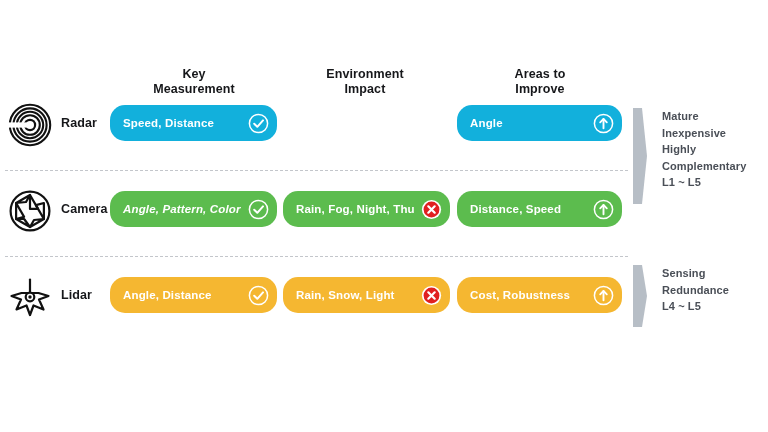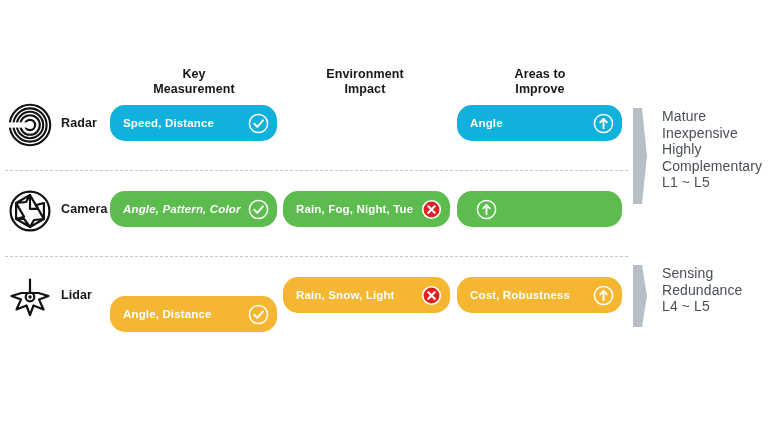--- a/index.html
+++ b/index.html
@@ -74,23 +74,24 @@
   }
   #sep0{top:170px;}
   #sep1{top:256px;}
 
   
   .ann{position:absolute;}
   .ann .bracket{position:absolute;left:0;top:0;}
   .ann .bracket svg{display:block;}
   .ann .lines{
     position:absolute;left:30px;top:0;
-    font-size:14px;line-height:16.5px;color:#4a4f57;
+    font-size:11px;line-height:16.5px;color:#4a4f57;
     white-space:pre-line;
     letter-spacing:.1px;
+    font-weight:bold;
   }
   #ann0{left:632px;top:108px;width:136px;}
   #ann1{left:632px;top:265px;width:136px;}
 </style>
 </head>
 <body>
 
 <div class="canvas">
 
   <div class="col-header" id="hdr0">Key
@@ -161,31 +162,32 @@
       <span class="txt">Angle, Pattern, Color</span>
       <span class="badge">
         <svg viewBox="0 0 21 21">
           <circle cx="10.5" cy="10.5" r="9.1" fill="none" stroke="#ffffff" stroke-width="1.5"></circle>
           <path d="M6.2 10.8 L9.3 13.8 L15.0 7.4" fill="none" stroke="#ffffff" stroke-width="2.0" stroke-linecap="round" stroke-linejoin="round"></path>
         </svg>
       </span>
     </div>
 
     <div class="pill p1" style="background:#5CBC4E;">
-      <span class="txt">Rain, Fog, Night, Tue</span>
+      <span class="txt">Rain, Fog, Night, Thu</span>
       <span class="badge">
         <svg viewBox="0 0 21 21">
           <circle cx="10.5" cy="10.5" r="9.6" fill="#ffffff"></circle>
           <circle cx="10.5" cy="10.5" r="7.9" fill="#E02020"></circle>
           <path d="M7.3 7.3 L13.7 13.7 M13.7 7.3 L7.3 13.7" fill="none" stroke="#ffffff" stroke-width="2.2" stroke-linecap="round"></path>
         </svg>
       </span>
     </div>
 
     <div class="pill p2" style="background:#5CBC4E;">
+      <span class="txt">Distance, Speed</span>
       <span class="badge">
         <svg viewBox="0 0 21 21">
           <circle cx="10.5" cy="10.5" r="9.1" fill="none" stroke="#ffffff" stroke-width="1.5"></circle>
           <path d="M10.5 15.2 L10.5 6.2" fill="none" stroke="#ffffff" stroke-width="1.9" stroke-linecap="round"></path>
           <path d="M7.2 9.3 L10.5 5.9 L13.8 9.3" fill="none" stroke="#ffffff" stroke-width="1.9" stroke-linecap="round" stroke-linejoin="round"></path>
         </svg>
       </span>
     </div>
   </div>
 
@@ -197,21 +199,21 @@
         <g fill="none" stroke="#111111" stroke-width="2.2" stroke-linejoin="round" stroke-linecap="round">
           <path d="M22 4.5 L22 17.5"></path>
           <path d="M13.5 18.0 L3.5 21.0 L13.0 24.5 L8.5 34.5 L18.5 30.5 L22 40.0 L25.5 30.5 L35.5 34.5 L31.0 24.5 L40.5 21.0 L30.5 18.0 Z"></path>
         </g>
         <circle cx="22" cy="22" r="4.3" fill="#ffffff" stroke="#111111" stroke-width="2.2"></circle>
         <circle cx="22" cy="22" r="1.7" fill="#111111"></circle>
       </svg>
     </div>
     <div class="sensor-label">Lidar</div>
 
-    <div class="pill p0" style="background:#F5B731;margin-top:19px;">
+    <div class="pill p0" style="background:#F5B731;">
       <span class="txt">Angle, Distance</span>
       <span class="badge">
         <svg viewBox="0 0 21 21">
           <circle cx="10.5" cy="10.5" r="9.1" fill="none" stroke="#ffffff" stroke-width="1.5"></circle>
           <path d="M6.2 10.8 L9.3 13.8 L15.0 7.4" fill="none" stroke="#ffffff" stroke-width="2.0" stroke-linecap="round" stroke-linejoin="round"></path>
         </svg>
       </span>
     </div>
 
     <div class="pill p1" style="background:#F5B731;">

